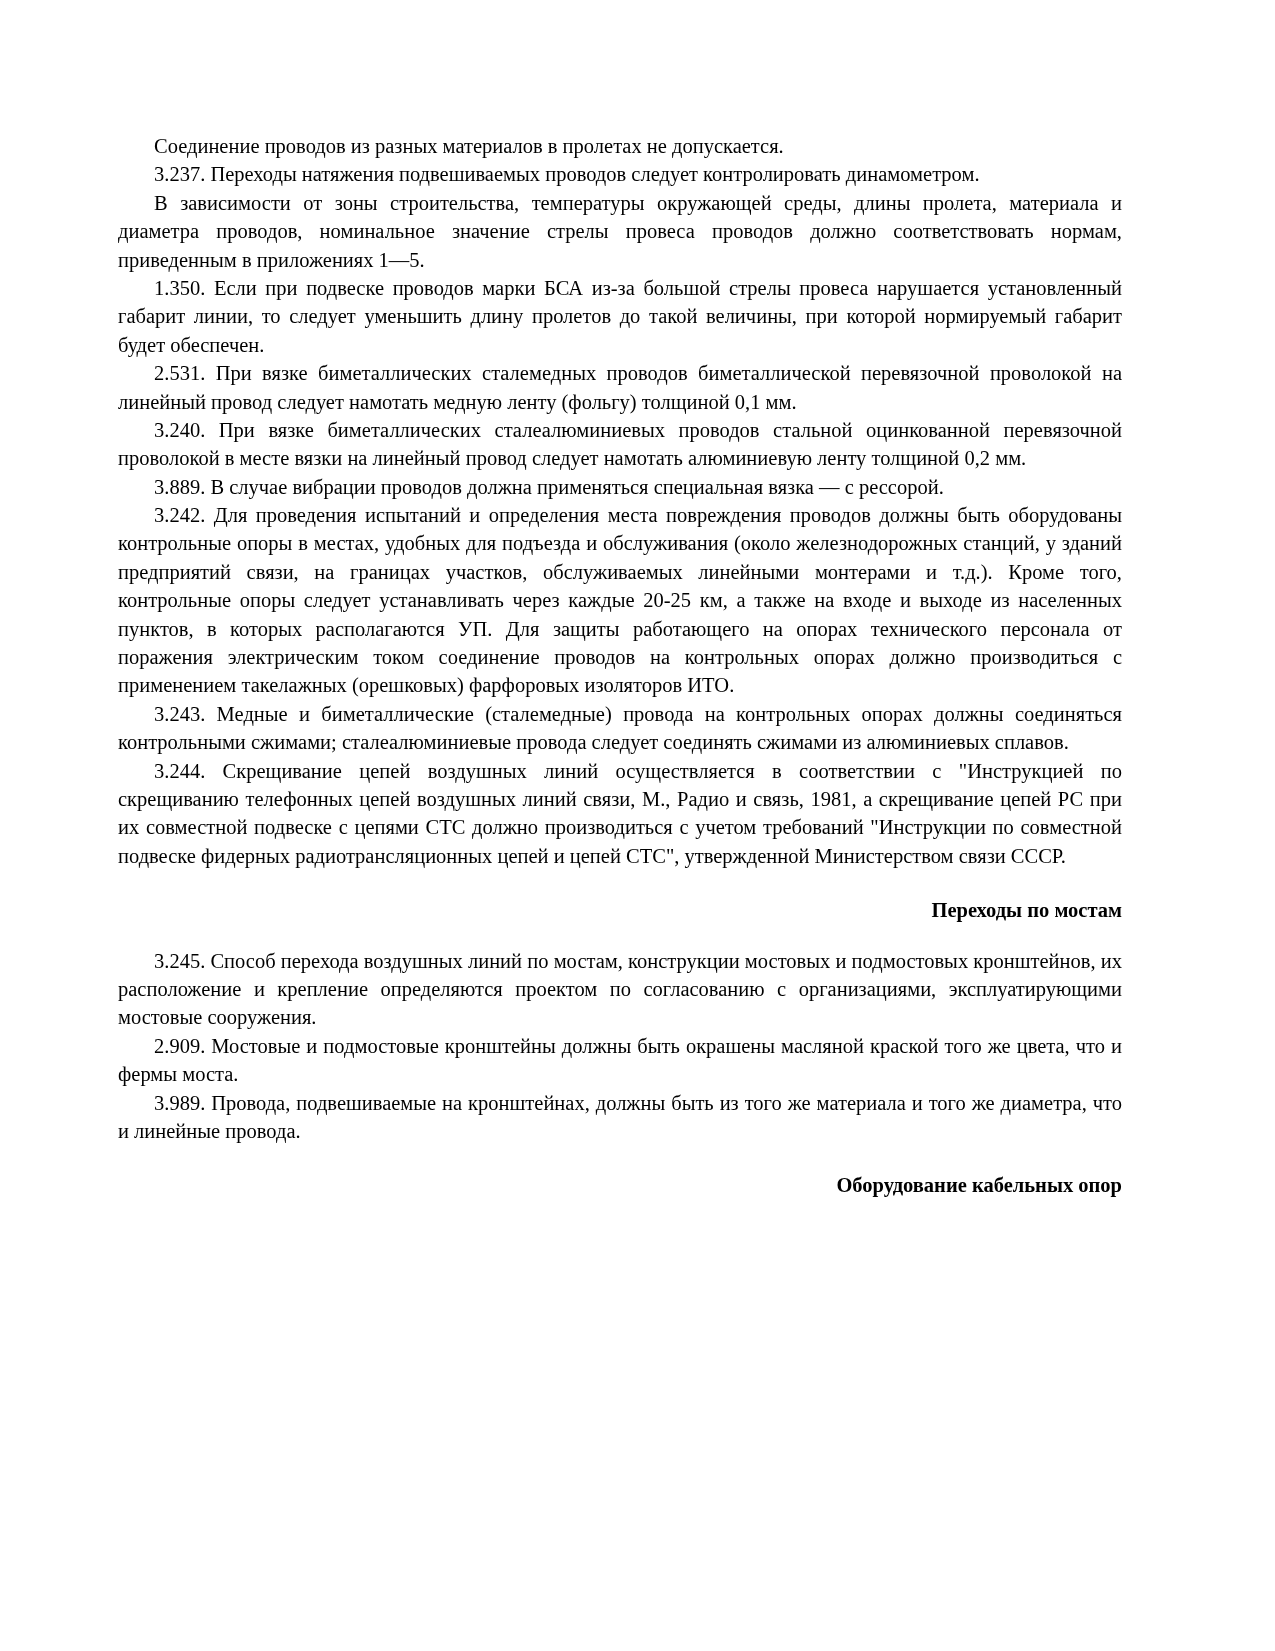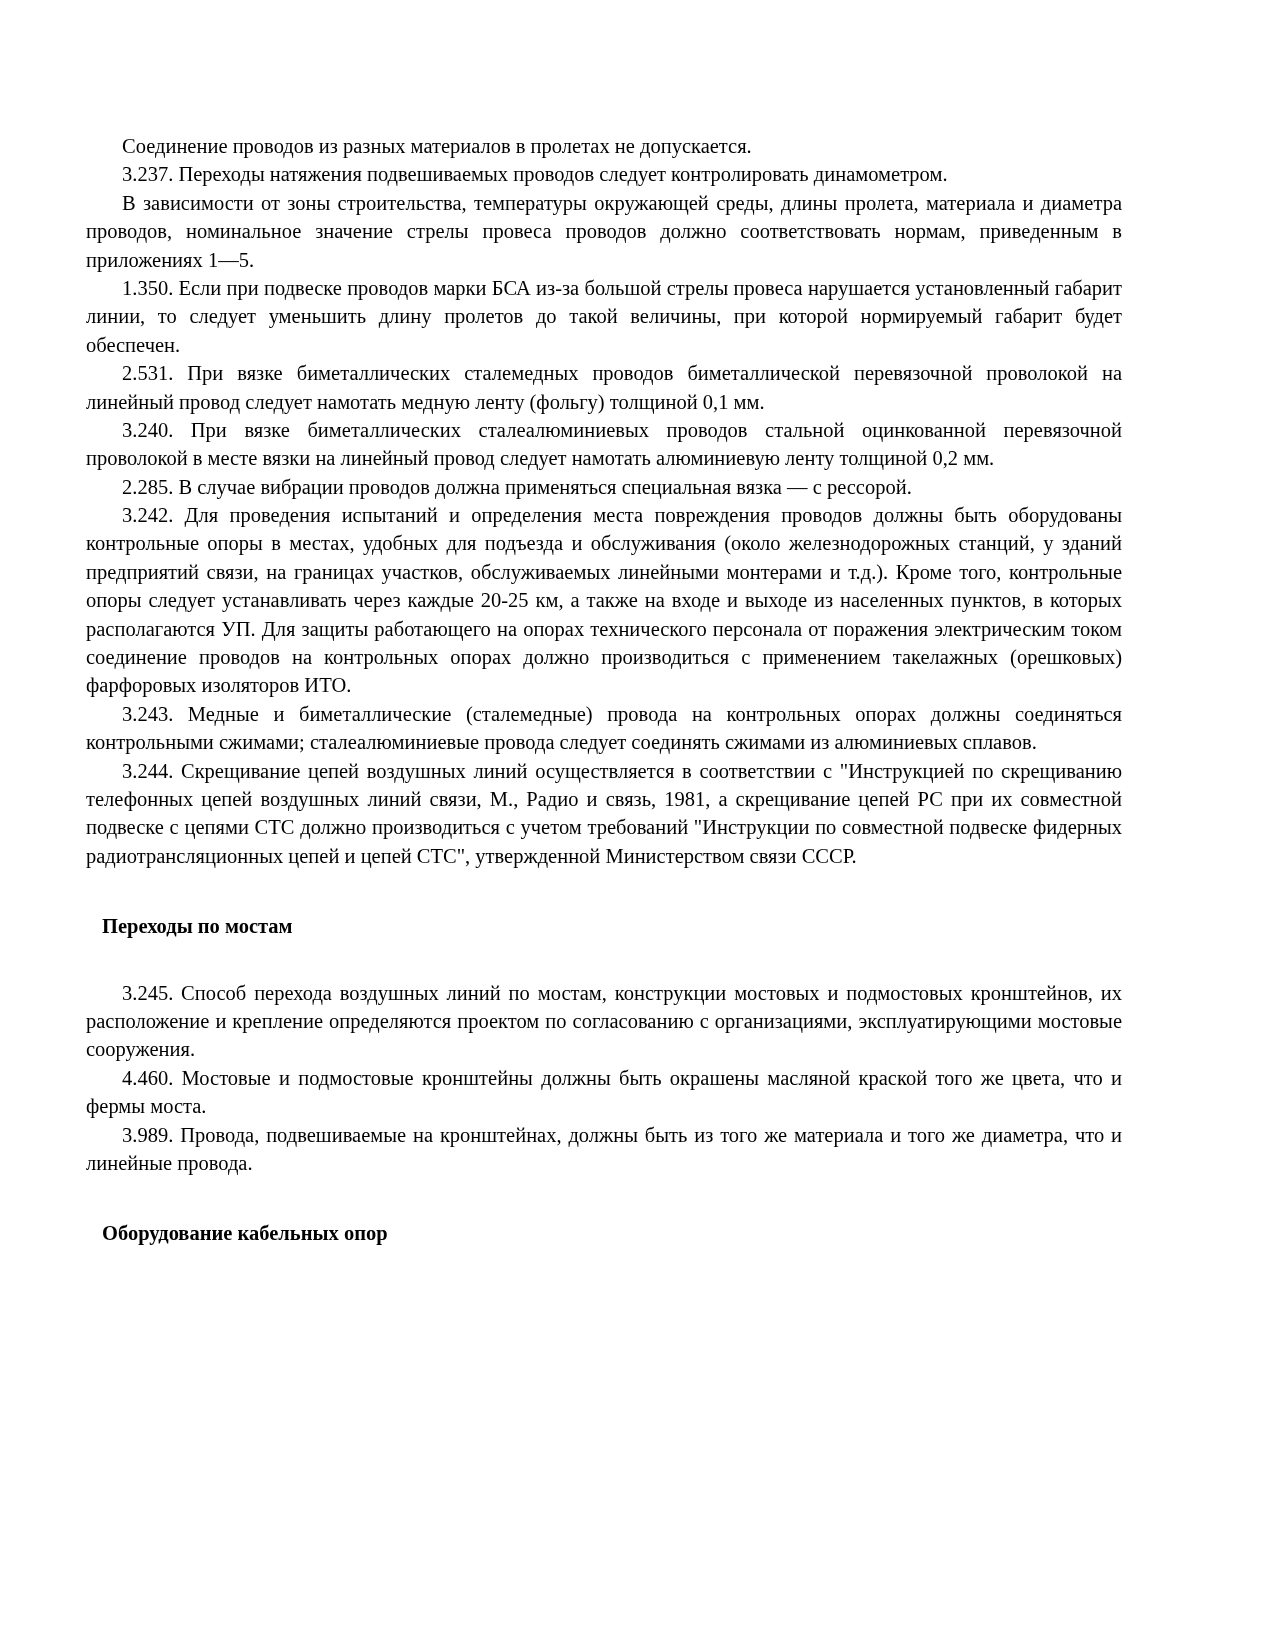--- a/index.html
+++ b/index.html
@@ -10,43 +10,43 @@
   body {
     width: 1275px;
     min-height: 1651px;
     font-family: "Liberation Serif", serif;
     color: #000000;
   }
   .page {
     width: 1240px;
     min-height: 1651px;
     box-sizing: border-box;
-    padding: 132px 118px 60px 86px;
+    padding: 132px 118px 60px 118px;
     position: relative;
   }
   .content {
     width: 100%;
   }
   p.para {
     margin: 0;
     font-size: 20.5px;
     line-height: 1.385;
     text-align: justify;
     text-justify: inter-word;
     text-indent: 36px;
     hyphens: none;
   }
   p.para .num {
     font-weight: normal;
   }
   h2.heading {
-    margin: 16px;
+    margin: 0;
     font-size: 20.5px;
     font-weight: bold;
-    text-align: left;
+    text-align: right;
     line-height: 1.385;
   }
   .spacer-lg {
     height: 26px;
   }
   .spacer-md {
     height: 22px;
   }
 </style>
 </head>
@@ -60,37 +60,37 @@
     <p class="para"><span class="num">3.237.</span> <span>Переходы натяжения подвешиваемых проводов следует контролировать динамометром.</span></p>
 
     <p class="para"><span>В зависимости от зоны строительства, температуры окружающей среды, длины пролета, материала и диаметра проводов, номинальное значение стрелы провеса проводов должно соответствовать нормам, приведенным в приложениях 1—5.</span></p>
 
     <p class="para"><span class="num">1.350.</span> <span>Если при подвеске проводов марки БСА из-за большой стрелы провеса нарушается установленный габарит линии, то следует уменьшить длину пролетов до такой величины, при которой нормируемый габарит будет обеспечен.</span></p>
 
     <p class="para"><span class="num">2.531.</span> <span>При вязке биметаллических сталемедных проводов биметаллической перевязочной проволокой на линейный провод следует намотать медную ленту (фольгу) толщиной 0,1 мм.</span></p>
 
     <p class="para"><span class="num">3.240.</span> <span>При вязке биметаллических сталеалюминиевых проводов стальной оцинкованной перевязочной проволокой в месте вязки на линейный провод следует намотать алюминиевую ленту толщиной 0,2 мм.</span></p>
 
-    <p class="para"><span class="num">2.285.</span> <span>В случае вибрации проводов должна применяться специальная вязка — с рессорой.</span></p>
+    <p class="para"><span class="num">3.889.</span> <span>В случае вибрации проводов должна применяться специальная вязка — с рессорой.</span></p>
 
     <p class="para"><span class="num">3.242.</span> <span>Для проведения испытаний и определения места повреждения проводов должны быть оборудованы контрольные опоры в местах, удобных для подъезда и обслуживания (около железнодорожных станций, у зданий предприятий связи, на границах участков, обслуживаемых линейными монтерами и т.д.). Кроме того, контрольные опоры следует устанавливать через каждые 20-25 км, а также на входе и выходе из населенных пунктов, в которых располагаются УП. Для защиты работающего на опорах технического персонала от поражения электрическим током соединение проводов на контрольных опорах должно производиться с применением такелажных (орешковых) фарфоровых изоляторов ИТО.</span></p>
 
     <p class="para"><span class="num">3.243.</span> <span>Медные и биметаллические (сталемедные) провода на контрольных опорах должны соединяться контрольными сжимами; сталеалюминиевые провода следует соединять сжимами из алюминиевых сплавов.</span></p>
 
     <p class="para"><span class="num">3.244.</span> <span>Скрещивание цепей воздушных линий осуществляется в соответствии с "Инструкцией по скрещиванию телефонных цепей воздушных линий связи, М., Радио и связь, 1981, а скрещивание цепей РС при их совместной подвеске с цепями СТС должно производиться с учетом требований "Инструкции по совместной подвеске фидерных радиотрансляционных цепей и цепей СТС", утвержденной Министерством связи СССР.</span></p>
 
     <div class="spacer-lg"></div>
 
     <h2 class="heading">Переходы по мостам</h2>
 
     <div class="spacer-md"></div>
 
     <p class="para"><span class="num">3.245.</span> <span>Способ перехода воздушных линий по мостам, конструкции мостовых и подмостовых кронштейнов, их расположение и крепление определяются проектом по согласованию с организациями, эксплуатирующими мостовые сооружения.</span></p>
 
-    <p class="para"><span class="num">4.460.</span> <span>Мостовые и подмостовые кронштейны должны быть окрашены масляной краской того же цвета, что и фермы моста.</span></p>
+    <p class="para"><span class="num">2.909.</span> <span>Мостовые и подмостовые кронштейны должны быть окрашены масляной краской того же цвета, что и фермы моста.</span></p>
 
     <p class="para"><span class="num">3.989.</span> <span>Провода, подвешиваемые на кронштейнах, должны быть из того же материала и того же диаметра, что и линейные провода.</span></p>
 
     <div class="spacer-lg"></div>
 
     <h2 class="heading">Оборудование кабельных опор</h2>
 
   </div>
 </div>
 

